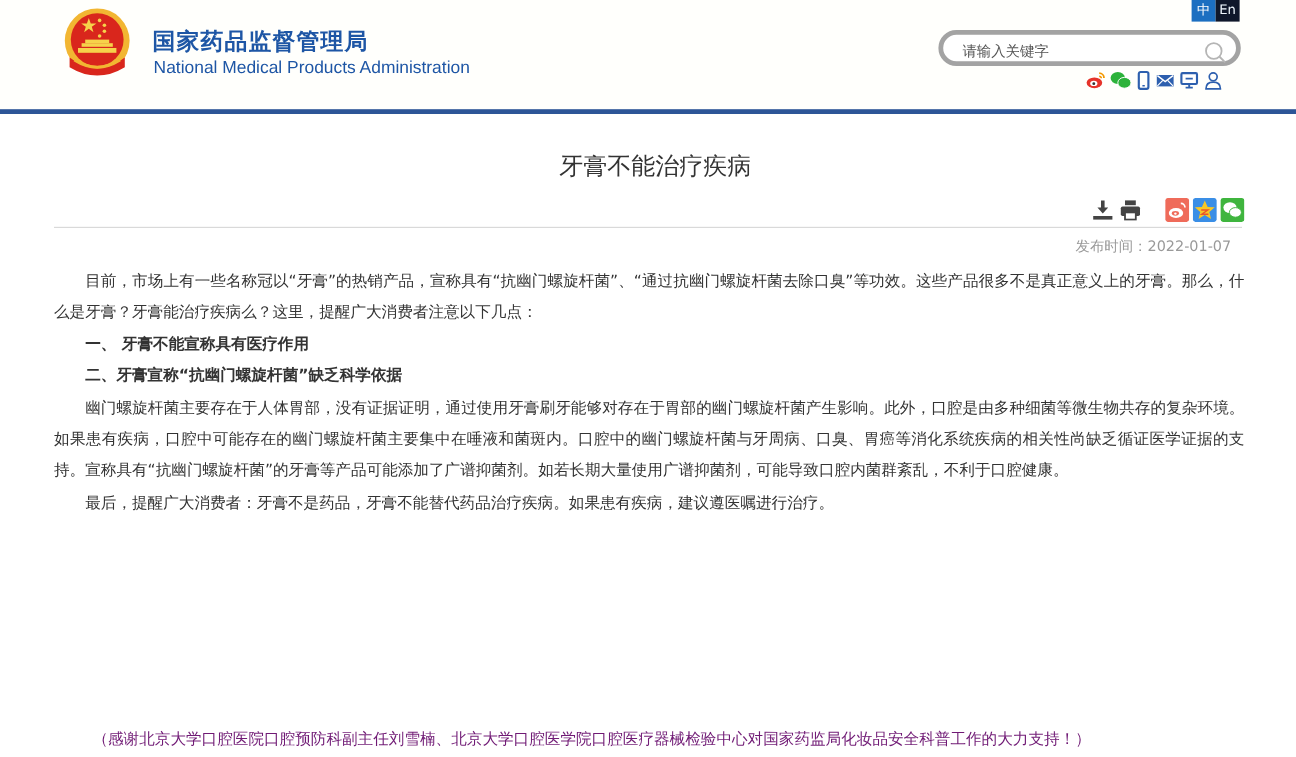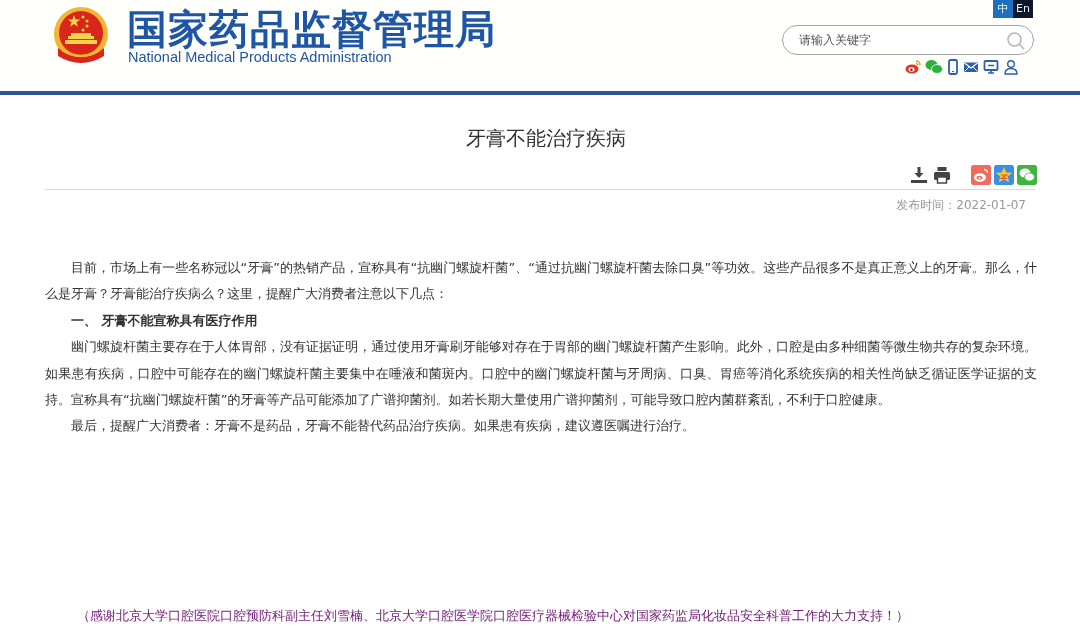--- a/index.html
+++ b/index.html
@@ -2,45 +2,45 @@
 <html><head>
 <meta charset="utf-8">
 <style>
   * { box-sizing: border-box; margin: 0; padding: 0; }
   html, body { width: 1080px; height: 631px; overflow: hidden; background: #ffffff; }
   body { font-family: "DejaVu Sans", "Liberation Sans", sans-serif; color: #333; position: relative; }
 
   .header { position: absolute; left: 0; top: 0; width: 1080px; height: 96px; background: #fffffc; }
   .header-bar { position: absolute; left: 0; top: 91px; width: 1080px; height: 4px; background: #2d5597; }
   .emblem { position: absolute; left: 52px; top: 6px; width: 58px; height: 62px; }
-  .logo-cn { position: absolute; left: 127px; top: 2px; font-size: 40px; font-weight: bold; color: #1e56a5; letter-spacing: 1px; white-space: nowrap; }
+  .logo-cn { position: absolute; left: 127px; top: 22px; font-size: 19px; font-weight: bold; color: #1e56a5; letter-spacing: 1px; white-space: nowrap; }
   .logo-en { position: absolute; left: 128px; top: 49px; font-family: "Liberation Sans", sans-serif; font-size: 14.5px; color: #1e56a5; white-space: nowrap; }
 
   .lang { position: absolute; left: 993px; top: 0; height: 18px; display: flex; }
   .lang span { display: block; width: 20px; height: 18px; font-size: 11px; line-height: 18px; text-align: center; }
   .lang .active { background: #1c6fc1; color: #fff; }
   .lang .inactive { background: #0f172a; color: #eef6fd; }
 
-  .search { position: absolute; left: 782px; top: 25px; width: 252px; height: 30px; border: 1px solid #a3a3a3; border-radius: 15px; background: #fff; }
+  .search { position: absolute; left: 782px; top: 25px; width: 252px; height: 30px; border: 4px solid #a3a3a3; border-radius: 15px; background: #fff; }
   .search input { position: absolute; left: 16px; top: 5px; width: 200px; height: 18px; border: none; outline: none; background: transparent; font-size: 12px; color: #555; font-family: "DejaVu Sans", sans-serif; }
   .search input::placeholder { color: #555; }
   .search .search-btn { position: absolute; right: 6px; top: 4px; width: 22px; height: 22px; cursor: pointer; }
 
   .social { position: absolute; left: 905px; top: 59px; display: flex; gap: 4px; align-items: center; }
 
   .title { position: absolute; left: 0; top: 125px; width: 1080px; text-align: center; font-size: 20px; color: #333; padding-left: 12px; }
 
   .tools { position: absolute; left: 910px; top: 165px; display: flex; align-items: center; }
   .tools .tool { width: 18px; height: 18px; margin-right: 5px; cursor: pointer; }
   .tools .share { width: 20px; height: 20px; margin-left: 3px; cursor: pointer; border-radius: 2px; }
   .tools .gap { width: 12px; }
   .divider { position: absolute; left: 45px; top: 189px; width: 990px; height: 1px; background: #d9d9d9; }
   .pubtime { position: absolute; right: 54px; top: 197px; font-size: 12px; color: #999; }
 
-  .article { position: absolute; left: 45px; top: 255px; width: 992px; font-size: 13px; line-height: 26.4px; color: #333; }
+  .article { position: absolute; left: 45px; top: 222px; width: 992px; font-size: 13px; line-height: 26.4px; color: #333; }
   .article p { text-indent: 2em; text-align: justify; }
   .article p.heading { font-weight: bold; }
   .thanks { position: absolute; left: 77px; top: 607px; font-size: 13px; color: #701a75; white-space: nowrap; }
 </style>
 </head>
 <body>
 
 <div class="header">
 
   <svg class="emblem" viewBox="0 0 58 62">
@@ -142,17 +142,18 @@
   </svg>
 </div>
 <div class="divider"></div>
 <div class="pubtime">
   <span>发布时间：</span><span>2022-01-07</span>
 </div>
 
 <div class="article">
   <p>目前，市场上有一些名称冠以“牙膏”的热销产品，宣称具有“抗幽门螺旋杆菌”、“通过抗幽门螺旋杆菌去除口臭”等功效。这些产品很多不是真正意义上的牙膏。那么，什么是牙膏？牙膏能治疗疾病么？这里，提醒广大消费者注意以下几点：</p>
   <p class="heading">一、 牙膏不能宣称具有医疗作用</p>
+  <p class="heading">二、牙膏宣称“抗幽门螺旋杆菌”缺乏科学依据</p>
   <p>幽门螺旋杆菌主要存在于人体胃部，没有证据证明，通过使用牙膏刷牙能够对存在于胃部的幽门螺旋杆菌产生影响。此外，口腔是由多种细菌等微生物共存的复杂环境。如果患有疾病，口腔中可能存在的幽门螺旋杆菌主要集中在唾液和菌斑内。口腔中的幽门螺旋杆菌与牙周病、口臭、胃癌等消化系统疾病的相关性尚缺乏循证医学证据的支持。宣称具有“抗幽门螺旋杆菌”的牙膏等产品可能添加了广谱抑菌剂。如若长期大量使用广谱抑菌剂，可能导致口腔内菌群紊乱，不利于口腔健康。</p>
   <p>最后，提醒广大消费者：牙膏不是药品，牙膏不能替代药品治疗疾病。如果患有疾病，建议遵医嘱进行治疗。</p>
 </div>
 
 <div class="thanks">（感谢北京大学口腔医院口腔预防科副主任刘雪楠、北京大学口腔医学院口腔医疗器械检验中心对国家药监局化妆品安全科普工作的大力支持！）</div>
 
 </body></html>

